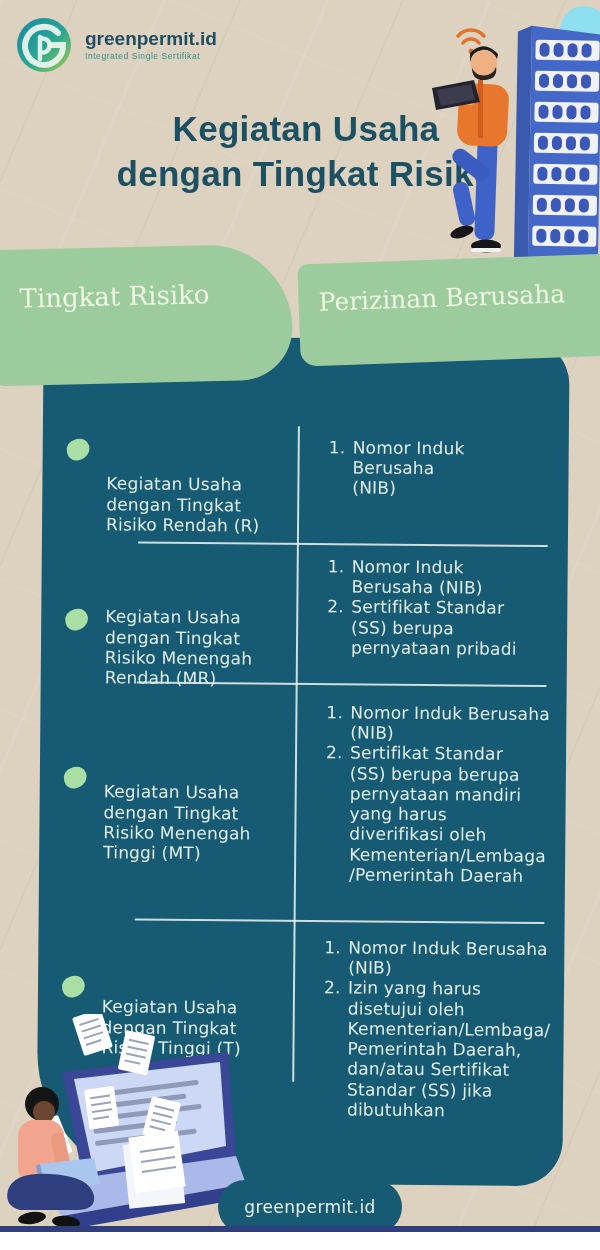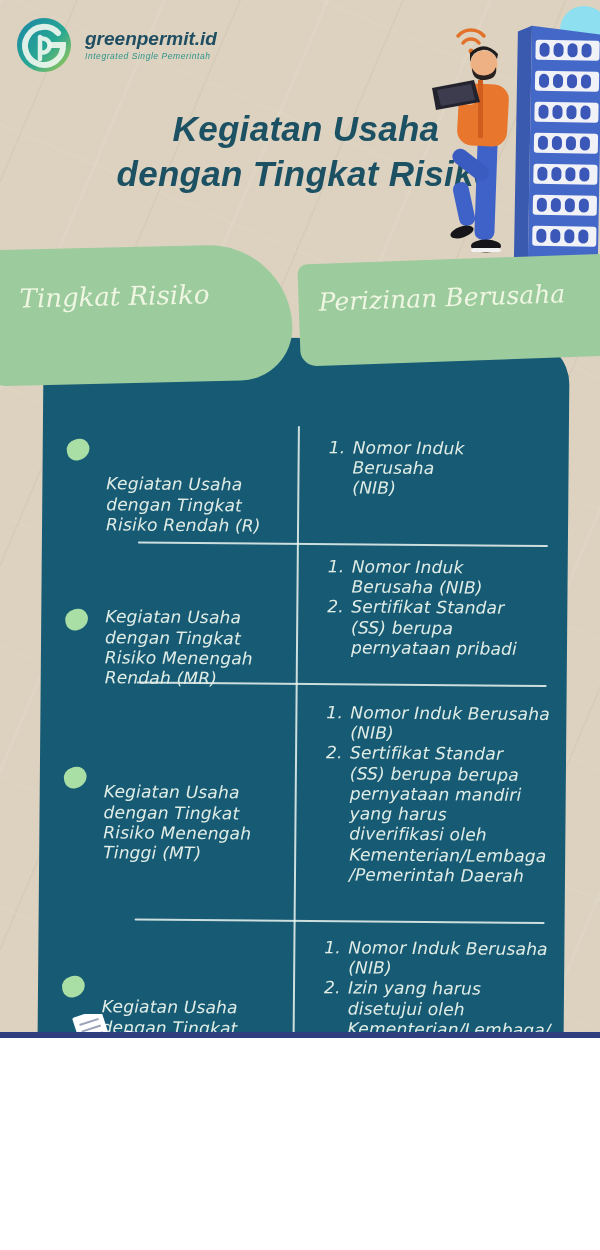--- a/index.html
+++ b/index.html
@@ -1,20 +1,19 @@
 <!DOCTYPE html>
 <html><head>
 <meta charset="utf-8">
 <style>
   html,body{margin:0;padding:0;}
   #canvas{
-    position:relative;width:600px;height:1038px;overflow:hidden;
+    position:relative;width:600px;height:1232px;overflow:hidden;
     background:#ddd2bf;
     font-family:"DejaVu Sans",sans-serif;
-    font-style:italic;
   }
   .texture{
     position:absolute;inset:0;pointer-events:none;z-index:0;
     background-image:
       repeating-linear-gradient(113deg, rgba(255,255,255,.07) 0 3px, transparent 3px 70px, rgba(120,100,70,.05) 70px 72px, transparent 72px 150px),
       repeating-linear-gradient(23deg, rgba(255,255,255,.04) 0 2px, transparent 2px 120px);
   }
   
   .logo-wrap{position:absolute;left:12px;top:13px;display:flex;align-items:center;gap:9px;z-index:5;}
   .brand-name{font-family:"Liberation Sans",sans-serif;font-weight:bold;font-size:19px;color:#1f4e63;line-height:1;}
@@ -87,21 +86,21 @@
           <stop offset="0.55" stop-color="#27a792"></stop>
           <stop offset="1" stop-color="#aacc4e"></stop>
         </linearGradient>
       </defs>
       <circle cx="32" cy="32" r="27" fill="url(#lg1)"></circle>
       <path d="M46 20 A19 19 0 1 0 51 32 L39 32" fill="none" stroke="#eef6ee" stroke-width="6" stroke-linecap="round" opacity="0.92"></path>
       <path d="M28 24 v22 M28 26 a7 7 0 1 1 0 13" fill="none" stroke="#eef6ee" stroke-width="4.5" stroke-linecap="round" opacity="0.92"></path>
     </svg>
     <div>
       <div class="brand-name">greenpermit.id</div>
-      <div class="brand-tagline">Integrated Single Pemerintah</div>
+      <div class="brand-tagline">Integrated Single Sertifikat</div>
     </div>
   </div>
 
   <div class="title">
     <div>Kegiatan Usaha</div>
     <div>dengan Tingkat Risiko</div>
   </div>
 
   <svg class="hero-illustration" viewBox="0 0 168 268">
 

